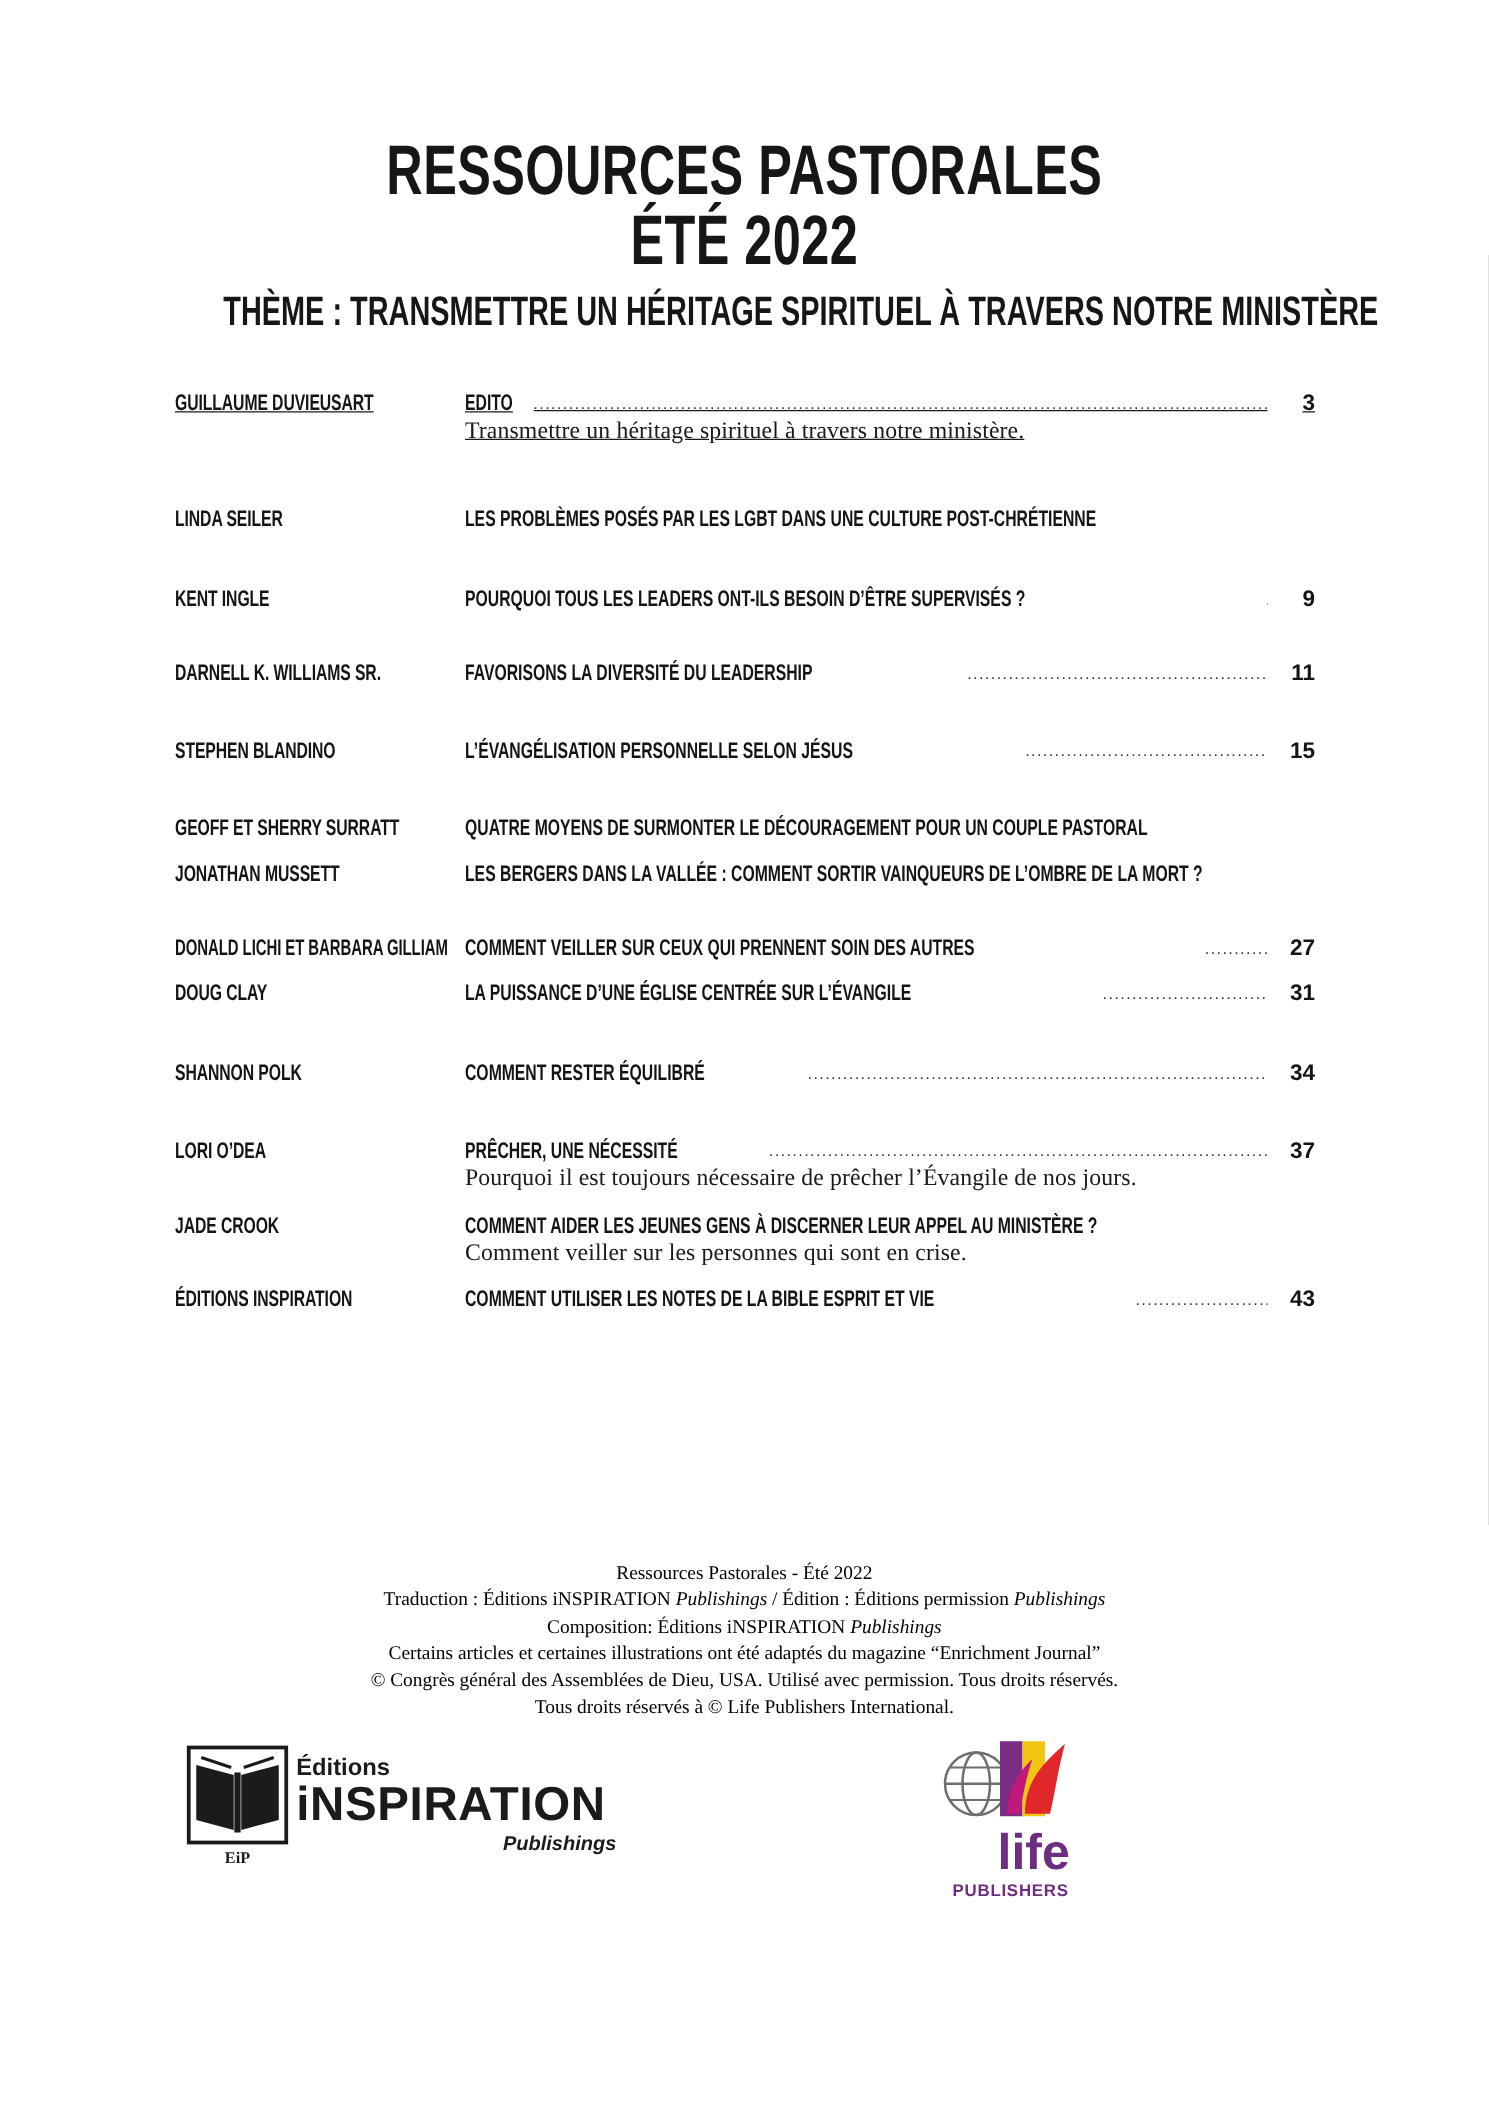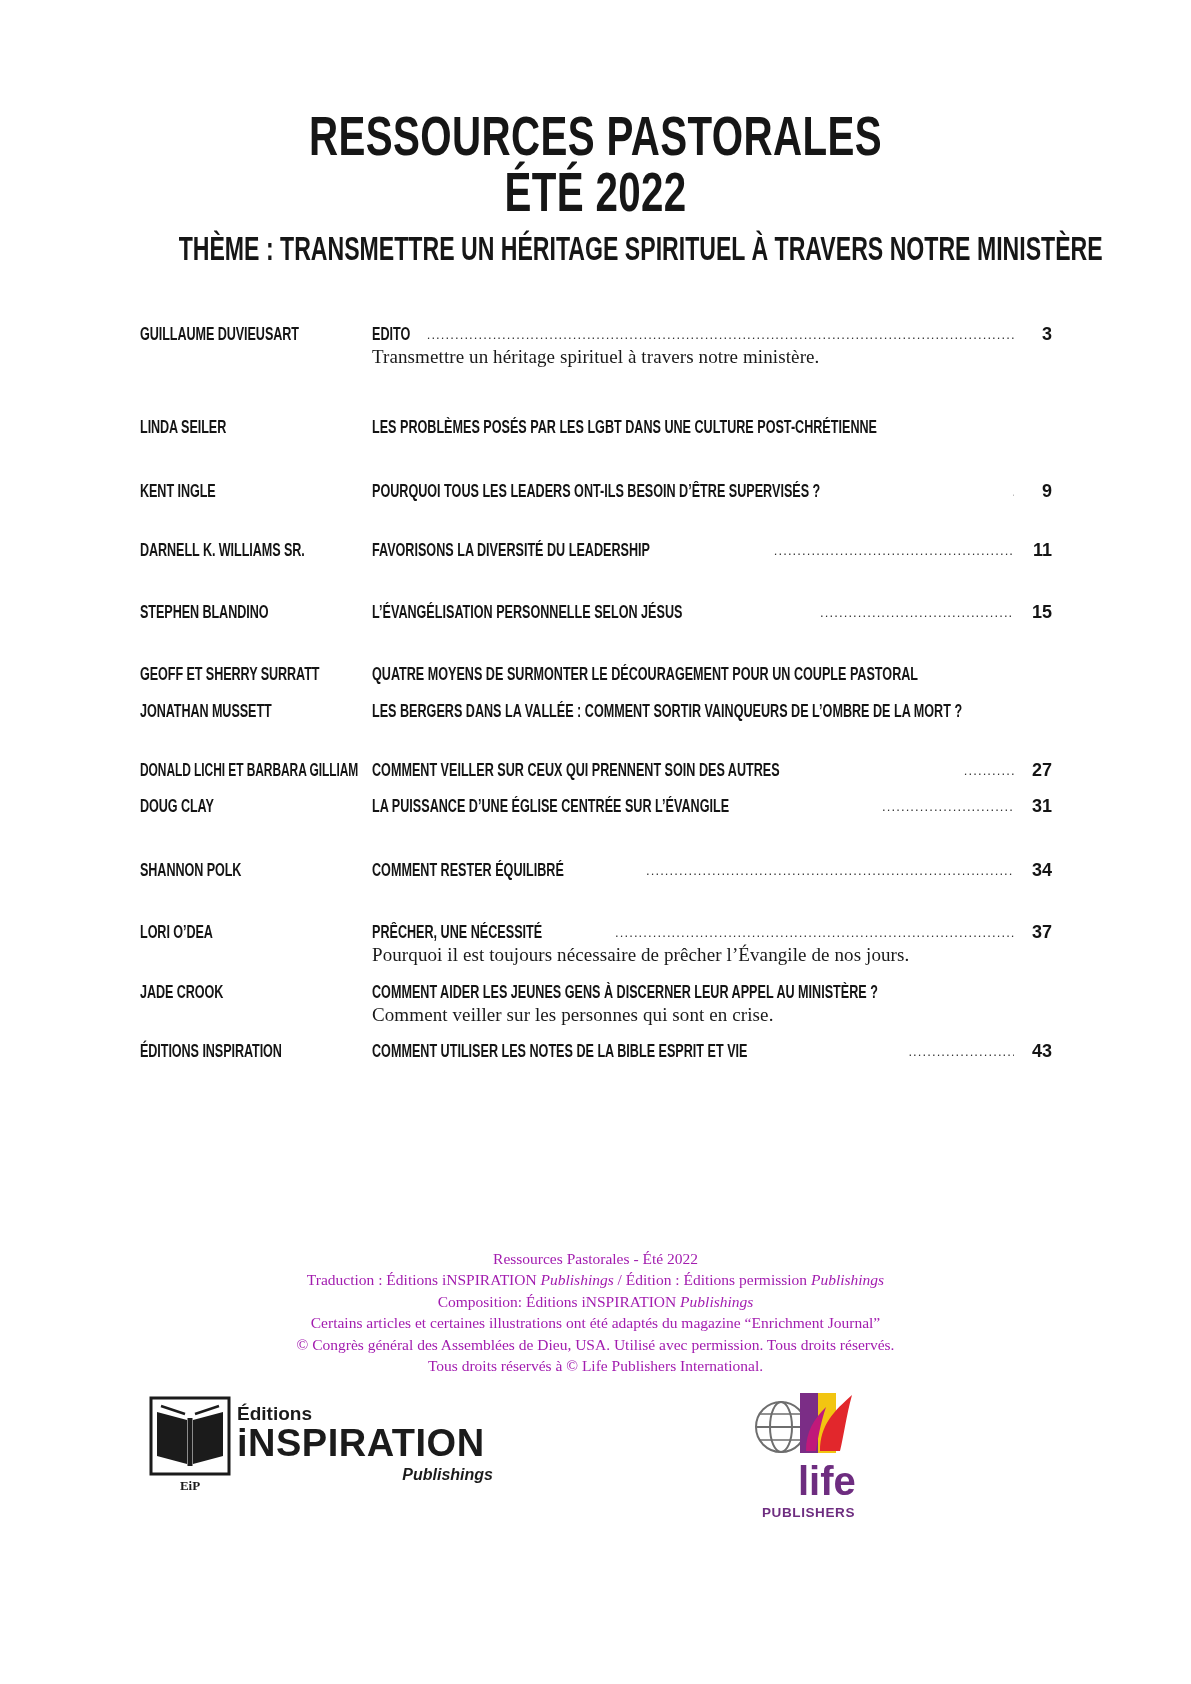--- a/index.html
+++ b/index.html
@@ -128,21 +128,21 @@
   
   .footer-text {
     position: absolute;
     left: 0;
     right: 0;
     top: 1248px;
     text-align: center;
     font-family: "Liberation Serif", serif;
     font-size: 15.5px;
     line-height: 1.38;
-    color: #a21caf;
+    color: #000000;
   }
   .footer-text .it { font-style: italic; }
 
   
   .logo-eip {
     position: absolute;
     left: 145px;
     top: 1390px;
     width: 350px;
     height: 110px;
@@ -161,21 +161,21 @@
 <div class="page">
 
   <div class="header">
     <div class="title-line">RESSOURCES PASTORALES</div>
     <div class="title-line second">ÉTÉ 2022</div>
     <div class="subtitle-line">THÈME : TRANSMETTRE UN HÉRITAGE SPIRITUEL À TRAVERS NOTRE MINISTÈRE</div>
   </div>
 
   <div class="toc">
 
-    <div class="entry" style="margin-top:12px;">
+    <div class="entry" style="margin-top:0;text-decoration:underline;">
       <div class="entry-row">
         <div class="author">GUILLAUME DUVIEUSART</div>
         <div class="title-cell">
           <span class="art-title">EDITO</span>
           <span class="leader">..........................................................................................................................................................</span>
           <span class="pagenum">3</span>
         </div>
       </div>
       <div class="desc">Transmettre un héritage spirituel à travers notre ministère.</div>
     </div>

